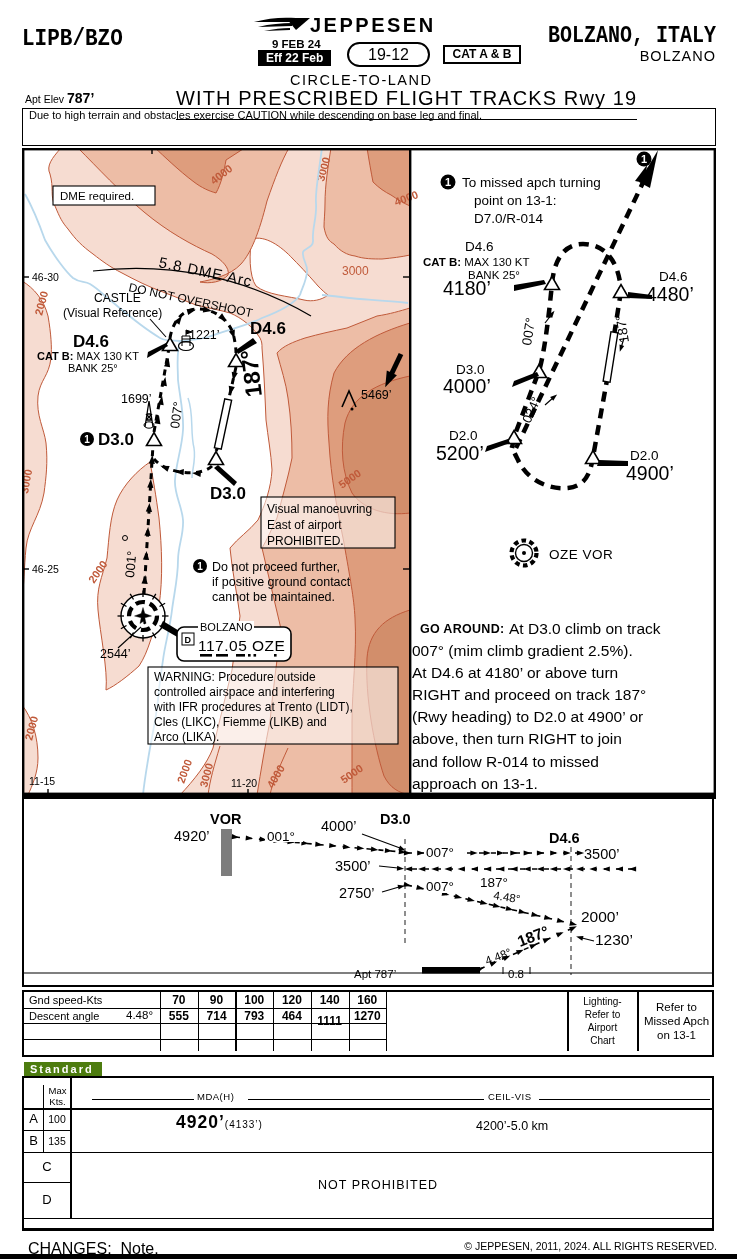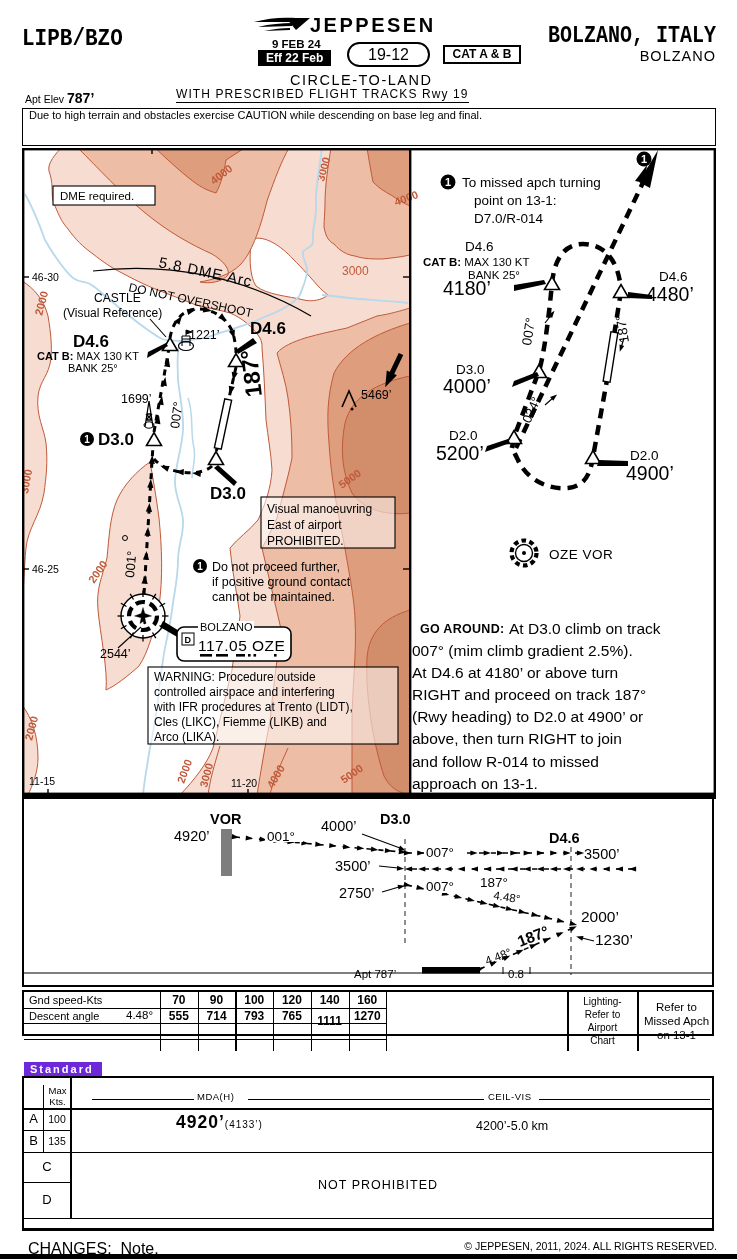--- a/index.html
+++ b/index.html
@@ -16,21 +16,21 @@
 </svg>
 <div style="position:absolute;left:310px;top:14px;font-weight:bold;font-size:20px;letter-spacing:2.5px">JEPPESEN</div>
 <div style="position:absolute;left:272px;top:38px;font-size:11.5px;font-weight:bold">9 FEB 24</div>
 <div style="position:absolute;left:258px;top:50px;background:#000;color:#fff;font-size:12px;font-weight:bold;padding:1px 8px">Eff 22 Feb</div>
 <div style="position:absolute;left:347px;top:42px;width:79px;height:21px;border:2px solid #000;border-radius:13px;text-align:center;font-size:16px;line-height:21px">19-12</div>
 <div style="position:absolute;left:443px;top:45px;width:74px;height:15px;border:2px solid #000;text-align:center;font-size:12px;font-weight:bold;line-height:15px">CAT A &amp; B</div>
 <div style="position:absolute;right:21px;top:22px;font-family:'Liberation Mono',monospace;font-weight:bold;font-size:20px;transform:scaleY(1.18);transform-origin:top right">BOLZANO, ITALY</div>
 <div style="position:absolute;right:21px;top:48px;font-size:14.5px;letter-spacing:1px">BOLZANO</div>
 <div style="position:absolute;left:290px;top:72px;font-size:14.5px;letter-spacing:1.5px">CIRCLE-TO-LAND</div>
 <div style="position:absolute;left:25px;top:90px;font-size:10.5px">Apt Elev <span style="font-size:14px;font-weight:bold">787’</span></div>
-<div style="position:absolute;left:176px;top:87px;font-size:12px;letter-spacing:1.1px;border-bottom:1.5px solid #000;padding-bottom:1px">WITH PRESCRIBED FLIGHT TRACKS Rwy 19</div>
+<div style="position:absolute;left:176px;top:87px;font-size:20px;letter-spacing:1.1px;border-bottom:1.5px solid #000;padding-bottom:9px">WITH PRESCRIBED FLIGHT TRACKS Rwy 19</div>
 <div style="position:absolute;left:22px;top:108px;width:694px;height:38px;border:1.6px solid #000;box-sizing:border-box">
   <div style="margin:0 0 8px 6px;font-size:11px">Due to high terrain and obstacles exercise CAUTION while descending on base leg and final.</div>
 </div>
 
 <div style="position:absolute;left:22px;top:148px;width:694px;height:651px;border:2px solid #000;box-sizing:border-box"></div>
 <svg width="694" height="647" viewBox="0 0 694 647" style="position:absolute;left:22px;top:148px" font-family="Liberation Sans, sans-serif">
       <path d="M39,0 C30,10 24,18 28,26 C32,40 28,48 33,58 C38,70 40,74 46,81
  C54,92 60,98 71,106 C80,113 88,119 100,125 C113,132 127,139 141,144
  C152,148 163,153 174,157 C186,160 198,162 208,165 C220,170 231,179 238,190
  C240,194 240,196 240,200 C242,224 243,248 244,272 C246,289 249,305 250,322
@@ -377,21 +377,21 @@
       <text x="573" y="150" font-size="15.5">1230’</text>
       <line x1="572" y1="146" x2="560" y2="143" stroke="#000" stroke-width="1.1"></line>
       <polygon points="554.1,141.5 560.3,145.7 561.5,140.9" fill="#000"></polygon>
       <line x1="0" y1="178" x2="692" y2="178" stroke="#000" stroke-width="1.2"></line>
       <text x="332" y="183" font-size="11.5">Apt  787’</text>
       <rect x="400" y="172" width="58" height="6.5" fill="#000"></rect>
       <text x="486" y="183" font-size="11.5">0.8</text>
       <line x1="481" y1="172" x2="481" y2="179" stroke="#000" stroke-width="1"></line>
       <line x1="508" y1="172" x2="508" y2="179" stroke="#000" stroke-width="1"></line>
     </svg>
-<div style="position:absolute;left:22px;top:990px;width:692px;height:46px;border:2px solid #000;box-sizing:border-box;background:#fff">
+<div style="position:absolute;left:22px;top:990px;width:692px;height:67px;border:2px solid #000;box-sizing:border-box;background:#fff">
       <div style="position:absolute;left:136px;top:0;width:1.4px;height:59px;background:#000"></div>
       <div style="position:absolute;left:173.7px;top:0;width:1.4px;height:59px;background:#000"></div>
       <div style="position:absolute;left:211.4px;top:0;width:1.4px;height:59px;background:#000"></div>
       <div style="position:absolute;left:249.1px;top:0;width:1.4px;height:59px;background:#000"></div>
       <div style="position:absolute;left:286.8px;top:0;width:1.4px;height:59px;background:#000"></div>
       <div style="position:absolute;left:324.5px;top:0;width:1.4px;height:59px;background:#000"></div>
       <div style="position:absolute;left:362px;top:0;width:1.4px;height:59px;background:#000"></div>
       <div style="position:absolute;left:543px;top:0;width:1.6px;height:59px;background:#000"></div>
       <div style="position:absolute;left:613px;top:0;width:1.6px;height:59px;background:#000"></div>
       <div style="position:absolute;left:0;top:15.5px;width:362px;height:1.2px;background:#000"></div>
@@ -400,29 +400,29 @@
       <div style="position:absolute;left:5px;top:2px;font-size:11px">Gnd speed-Kts</div>
       <div style="position:absolute;left:5px;top:17.5px;font-size:11px">Descent angle</div>
       <div style="position:absolute;left:102px;top:17px;font-size:11.5px">4.48°</div>
       <div style="position:absolute;left:135.85px;top:1px;width:38px;text-align:center;font-size:12px;font-weight:bold">70</div>
       <div style="position:absolute;left:135.85px;top:16.5px;width:38px;text-align:center;font-size:12px;font-weight:bold">555</div>
       <div style="position:absolute;left:173.55px;top:1px;width:38px;text-align:center;font-size:12px;font-weight:bold">90</div>
       <div style="position:absolute;left:173.55px;top:16.5px;width:38px;text-align:center;font-size:12px;font-weight:bold">714</div>
       <div style="position:absolute;left:211.25px;top:1px;width:38px;text-align:center;font-size:12px;font-weight:bold">100</div>
       <div style="position:absolute;left:211.25px;top:16.5px;width:38px;text-align:center;font-size:12px;font-weight:bold">793</div>
       <div style="position:absolute;left:248.95px;top:1px;width:38px;text-align:center;font-size:12px;font-weight:bold">120</div>
-      <div style="position:absolute;left:248.95px;top:16.5px;width:38px;text-align:center;font-size:12px;font-weight:bold">765</div>
+      <div style="position:absolute;left:248.95px;top:16.5px;width:38px;text-align:center;font-size:12px;font-weight:bold">464</div>
       <div style="position:absolute;left:286.65px;top:1px;width:38px;text-align:center;font-size:12px;font-weight:bold">140</div>
       <div style="position:absolute;left:286.65px;top:22px;width:38px;text-align:center;font-size:12px;font-weight:bold">1111</div>
       <div style="position:absolute;left:324.25px;top:1px;width:38px;text-align:center;font-size:12px;font-weight:bold">160</div>
       <div style="position:absolute;left:324.25px;top:16.5px;width:38px;text-align:center;font-size:12px;font-weight:bold">1270</div>
       <div style="position:absolute;left:544px;top:3px;width:69px;text-align:center;font-size:10px;line-height:13px">Lighting-<br>Refer to<br>Airport<br>Chart</div>
       <div style="position:absolute;left:613px;top:8px;width:79px;text-align:center;font-size:11.5px;line-height:14px">Refer to<br>Missed Apch<br>on 13-1</div>
     </div>
-<div style="position:absolute;left:24px;top:1062px;background:#6d28d9;color:#fff;font-size:11px;font-weight:bold;letter-spacing:2px;padding:1px 8px 1px 6px">Standard</div>
+<div style="position:absolute;left:24px;top:1062px;background:#4d7c0f;color:#fff;font-size:11px;font-weight:bold;letter-spacing:2px;padding:1px 8px 1px 6px">Standard</div>
     <div style="position:absolute;left:22px;top:1076px;width:692px;height:155px;border:2px solid #000;border-bottom-width:3px;box-sizing:border-box;background:#fff">
       <div style="position:absolute;left:19px;top:7px;width:1.2px;height:24px;background:#000"></div>
       <div style="position:absolute;left:46px;top:7px;width:1.2px;height:24px;background:#000"></div>
       <div style="position:absolute;left:21px;top:7px;width:25px;text-align:center;font-size:9.5px;line-height:11px">Max<br>Kts.</div>
       <div style="position:absolute;left:0;top:30px;width:688px;height:1.8px;background:#000"></div>
       <div style="position:absolute;left:0;top:52px;width:46px;height:1.4px;background:#000"></div>
       <div style="position:absolute;left:0;top:74px;width:688px;height:1.4px;background:#000"></div>
       <div style="position:absolute;left:0;top:104px;width:46px;height:1.4px;background:#000"></div>
       <div style="position:absolute;left:0;top:140px;width:688px;height:1.4px;background:#000"></div>
       <div style="position:absolute;left:19px;top:31px;width:1.4px;height:43px;background:#000"></div>

